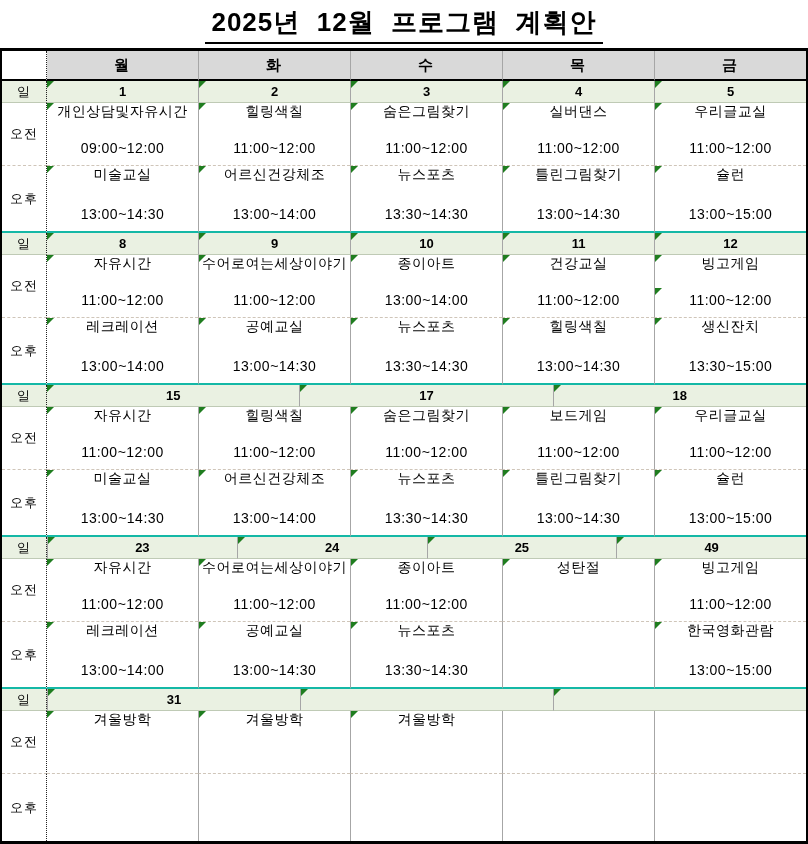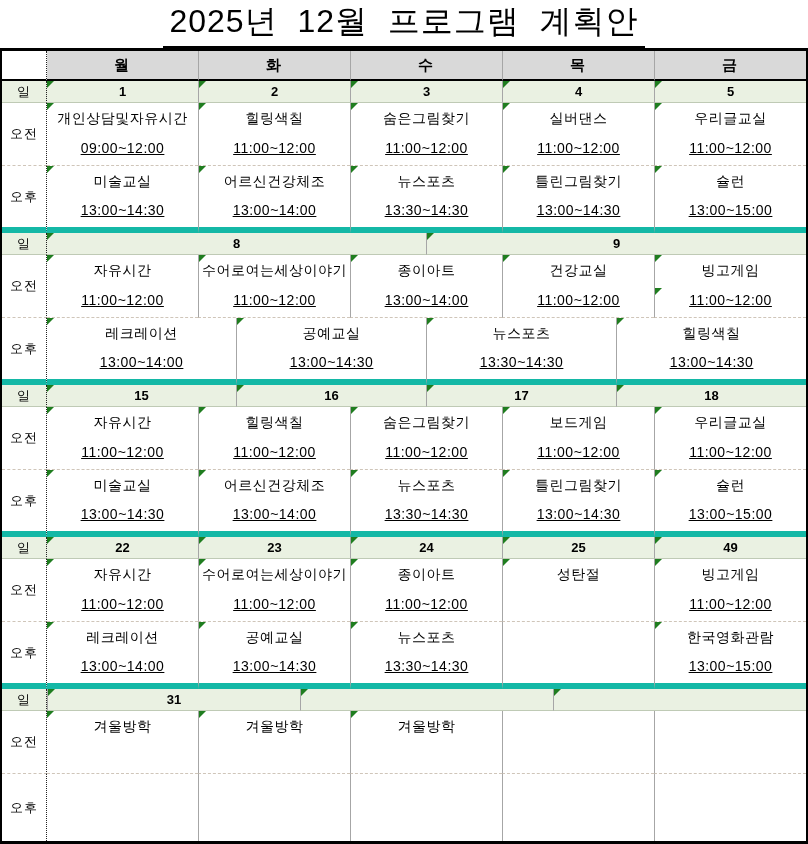--- a/index.html
+++ b/index.html
@@ -10,21 +10,21 @@
     --dash:#cfc5b9;
     --datebottom:#bfcab5;
   }
   html,body{margin:0;padding:0;}
   body{
     width:808px;height:844px;background:#ffffff;overflow:hidden;
     font-family:"Liberation Sans", sans-serif;color:#000;
   }
   .titlebar{height:48px;display:flex;align-items:center;justify-content:center;}
   .title{
-    font-size:32px;font-weight:normal;letter-spacing:1px;
+    font-size:26px;font-weight:bold;letter-spacing:1px;
     border-bottom:2px solid #000;padding:0 6px 2px 6px;white-space:pre;
   }
   #cal{
     border-top:3px solid #000;border-bottom:3px solid #000;
     border-left:2px solid #000;border-right:2px solid #000;
     box-sizing:border-box;width:808px;
   }
   .row{display:flex;width:100%;}
   .cell{box-sizing:border-box;position:relative;}
   .labelcol{
@@ -34,28 +34,28 @@
   .datacol{flex:1 1 0;min-width:0;}
   .colsep{border-left:1px solid var(--grid);}
   .r-head{height:30px;}
   .r-head .cell{background:var(--header-bg);border-bottom:2px solid #000;}
   .r-head .labelcol{background:#ffffff;}
   .r-date{height:22px;}
   .r-date .cell{background:var(--date-bg);border-bottom:1px solid var(--datebottom);}
   .r-am{height:63px;}
   .r-am .cell{border-bottom:1px dashed var(--dash);}
   .r-pm{height:67px;}
-  .r-pm .cell{border-bottom:6px solid #14b8a6;}
+  .r-pm .cell{border-bottom:2px solid #14b8a6;}
   .r-pm.r-last .cell{border-bottom:none;}
   .hcell{display:flex;align-items:center;justify-content:center;font-weight:bold;font-size:15px;letter-spacing:2px;}
   .datecell{display:flex;align-items:center;justify-content:center;}
   .dnum{font-weight:bold;font-size:13px;}
   .prog{display:flex;flex-direction:column;justify-content:space-between;align-items:center;}
-  .pname{margin-top:7px;font-size:14px;letter-spacing:0.5px;white-space:nowrap;}
-  .ptime{margin-bottom:9px;font-size:14px;letter-spacing:0.5px;text-decoration:underline;}
+  .pname{font-size:14px;letter-spacing:0.5px;white-space:nowrap;}
+  .ptime{margin-bottom:9px;font-size:14px;letter-spacing:0.5px;}
   .rowlabel{font-size:13px;letter-spacing:1px;}
   .tri{
     position:absolute;top:0;left:0;width:0;height:0;
     border-top:7px solid var(--marker);border-right:7px solid transparent;
   }
   .tri.t2{top:33px;}
 </style>
 </head>
 <body>
 
@@ -172,20 +172,32 @@
         <span class="rowlabel">일</span>
       </div>
       <div class="cell datacol datecell">
         <div class="tri"></div>
         <span class="dnum">8</span>
       </div>
       <div class="cell datacol datecell colsep">
         <div class="tri"></div>
         <span class="dnum">9</span>
       </div>
+      <div class="cell datacol datecell colsep">
+        <div class="tri"></div>
+        <span class="dnum">10</span>
+      </div>
+      <div class="cell datacol datecell colsep">
+        <div class="tri"></div>
+        <span class="dnum">11</span>
+      </div>
+      <div class="cell datacol datecell colsep">
+        <div class="tri"></div>
+        <span class="dnum">12</span>
+      </div>
     </div>
     <div class="row r-am">
       <div class="cell labelcol">
         <span class="rowlabel">오전</span>
       </div>
       <div class="cell datacol prog">
         <div class="tri"></div>
         <div class="pname">자유시간</div>
         <div class="ptime">11:00~12:00</div>
       </div>
@@ -228,32 +240,33 @@
       <div class="cell datacol prog colsep">
         <div class="tri"></div>
         <div class="pname">뉴스포츠</div>
         <div class="ptime">13:30~14:30</div>
       </div>
       <div class="cell datacol prog colsep">
         <div class="tri"></div>
         <div class="pname">힐링색칠</div>
         <div class="ptime">13:00~14:30</div>
       </div>
+      <div class="cell datacol prog colsep">
+        <div class="tri"></div>
+        <div class="pname">생신잔치</div>
+        <div class="ptime">13:30~15:00</div>
+      </div>
     </div>
     <div class="row r-date">
       <div class="cell labelcol">
         <span class="rowlabel">일</span>
       </div>
       <div class="cell datacol datecell">
         <div class="tri"></div>
         <span class="dnum">15</span>
-      </div>
-      <div class="cell datacol datecell colsep">
-        <div class="tri"></div>
-        <span class="dnum">16</span>
       </div>
       <div class="cell datacol datecell colsep">
         <div class="tri"></div>
         <span class="dnum">17</span>
       </div>
       <div class="cell datacol datecell colsep">
         <div class="tri"></div>
         <span class="dnum">18</span>
       </div>
     </div>
@@ -313,24 +326,20 @@
       </div>
       <div class="cell datacol prog colsep">
         <div class="tri"></div>
         <div class="pname">슐런</div>
         <div class="ptime">13:00~15:00</div>
       </div>
     </div>
     <div class="row r-date">
       <div class="cell labelcol">
         <span class="rowlabel">일</span>
-      </div>
-      <div class="cell datacol datecell">
-        <div class="tri"></div>
-        <span class="dnum">22</span>
       </div>
       <div class="cell datacol datecell colsep">
         <div class="tri"></div>
         <span class="dnum">23</span>
       </div>
       <div class="cell datacol datecell colsep">
         <div class="tri"></div>
         <span class="dnum">24</span>
       </div>
       <div class="cell datacol datecell colsep">

